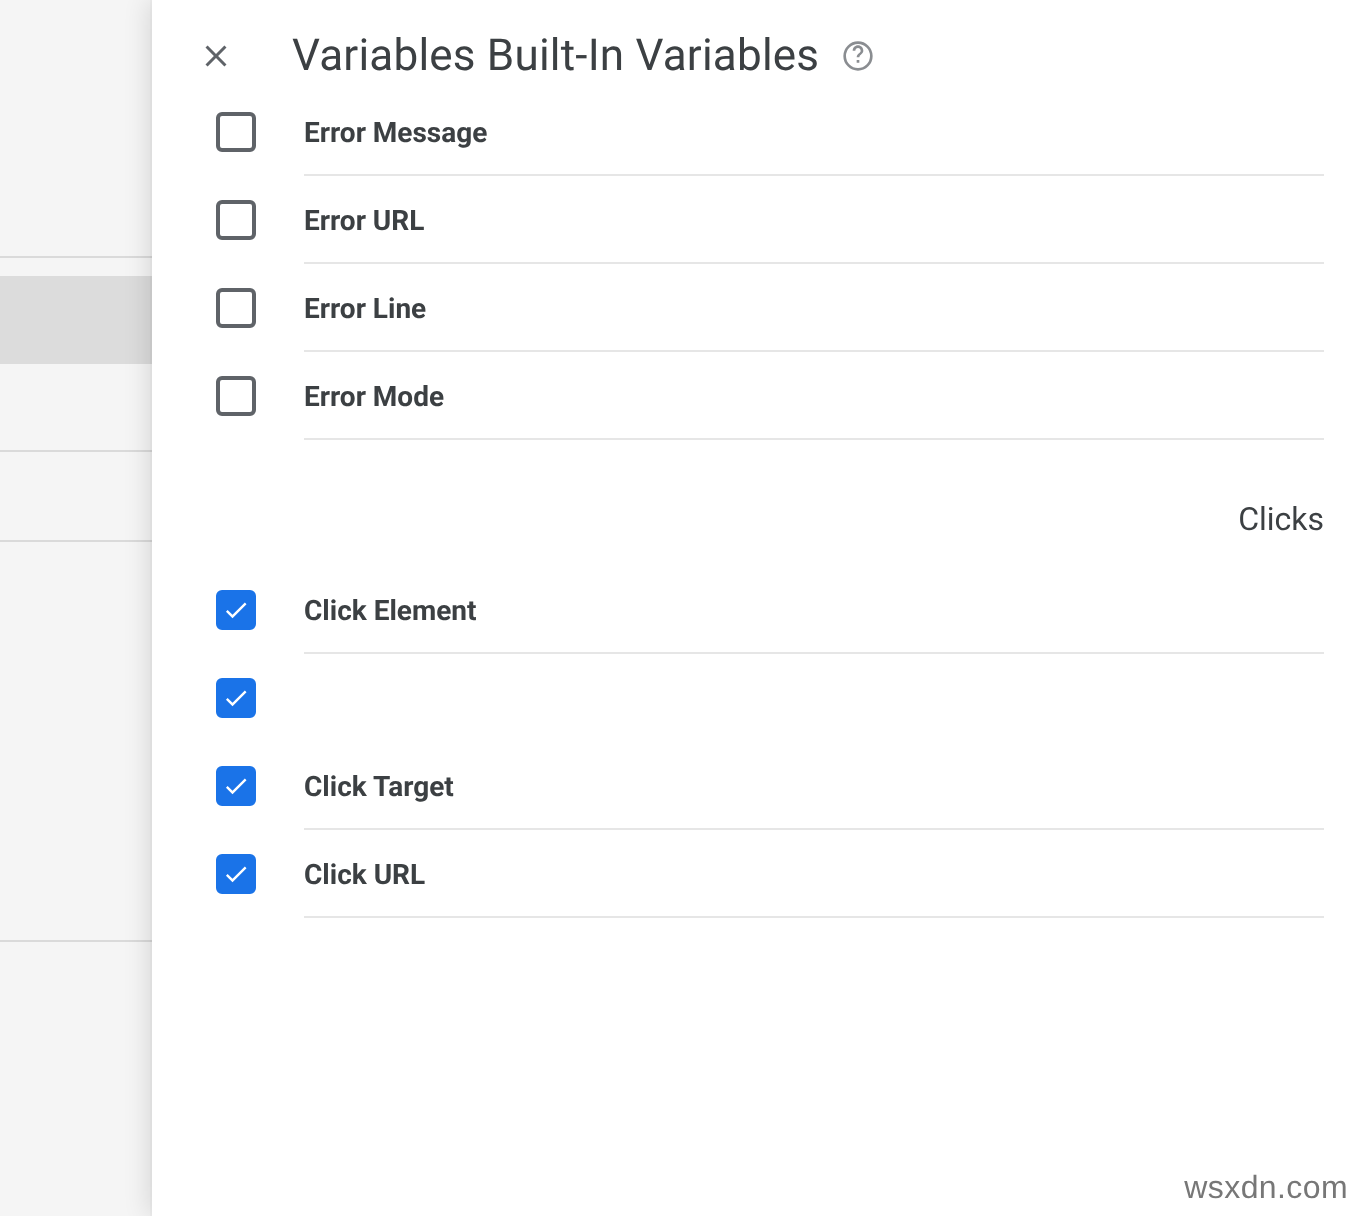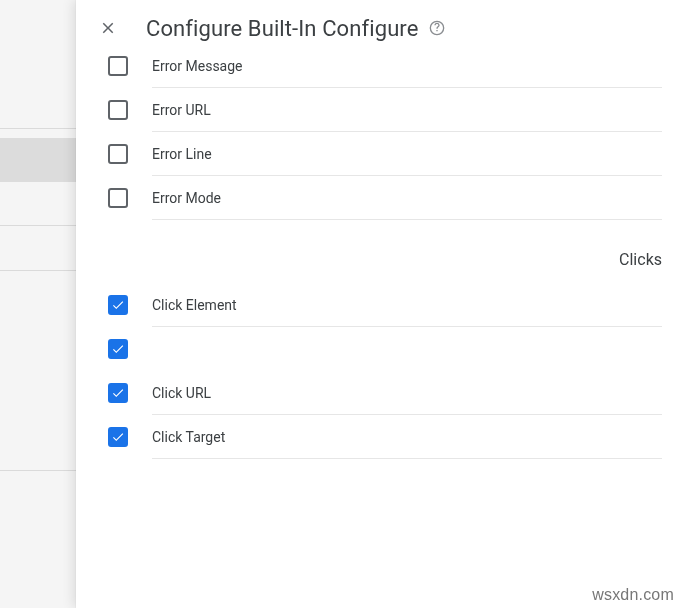--- a/index.html
+++ b/index.html
@@ -82,21 +82,21 @@
       cursor: pointer;
     }
     .row-label-wrap {
       flex: 1;
       border-bottom: 1px solid #e6e6e6;
       padding-bottom: 12px;
       margin-bottom: -12px;
     }
     .row-label {
       font-size: 14px;
-      font-weight: 400;
+      font-weight: 700;
       color: #3c4043;
     }
     .checkbox {
       width: 20px; height: 20px;
       border: 2px solid #5f6368;
       border-radius: 3px;
       display: inline-flex;
       align-items: center;
       justify-content: center;
       flex-shrink: 0;
@@ -129,21 +129,21 @@
 </div>
 
 <div class="panel">
   <div class="panel-header">
     <span class="close-btn">
       <svg viewBox="0 0 24 24">
           <path fill="currentColor" d="M19 6.41 17.59 5 12 10.59 6.41 5 5 6.41 10.59 12 5 17.59 6.41 19 12 13.41 17.59 19 19 17.59 13.41 12z"></path>
         </svg>
     </span>
     <div class="panel-title">
-      <span>Configure Built-In Configure</span>
+      <span>Variables Built-In Variables</span>
       <span class="help-icon">
         <svg viewBox="0 0 24 24">
             <path fill="none" stroke="currentColor" stroke-width="2" d="M12 2a10 10 0 1 0 0 20 10 10 0 0 0 0-20z"></path>
             <path fill="currentColor" d="M11 17h2v-2h-2v2zm1-13c-2.2 0-4 1.8-4 4h2c0-1.1.9-2 2-2s2 .9 2 2c0 2-3 1.8-3 5h2c0-2.2 3-2.5 3-5 0-2.2-1.8-4-4-4z"></path>
           </svg>
       </span>
     </div>
   </div>
 
   <div class="panel-body">
@@ -206,32 +206,32 @@
     </div>
 
 
     <div class="row">
       <span class="checkbox checked">
         <svg viewBox="0 0 24 24">
             <path fill="#fff" d="M9 16.17 4.83 12l-1.42 1.41L9 19 21 7l-1.41-1.41z"></path>
           </svg>
       </span>
       <div class="row-label-wrap">
+        <span class="row-label">Click Target</span>
+      </div>
+    </div>
+
+    <div class="row">
+      <span class="checkbox checked">
+        <svg viewBox="0 0 24 24">
+            <path fill="#fff" d="M9 16.17 4.83 12l-1.42 1.41L9 19 21 7l-1.41-1.41z"></path>
+          </svg>
+      </span>
+      <div class="row-label-wrap">
         <span class="row-label">Click URL</span>
-      </div>
-    </div>
-
-    <div class="row">
-      <span class="checkbox checked">
-        <svg viewBox="0 0 24 24">
-            <path fill="#fff" d="M9 16.17 4.83 12l-1.42 1.41L9 19 21 7l-1.41-1.41z"></path>
-          </svg>
-      </span>
-      <div class="row-label-wrap">
-        <span class="row-label">Click Target</span>
       </div>
     </div>
 
 
   </div>
 </div>
 
 <div class="watermark">wsxdn.com</div>
 
 </body></html>

